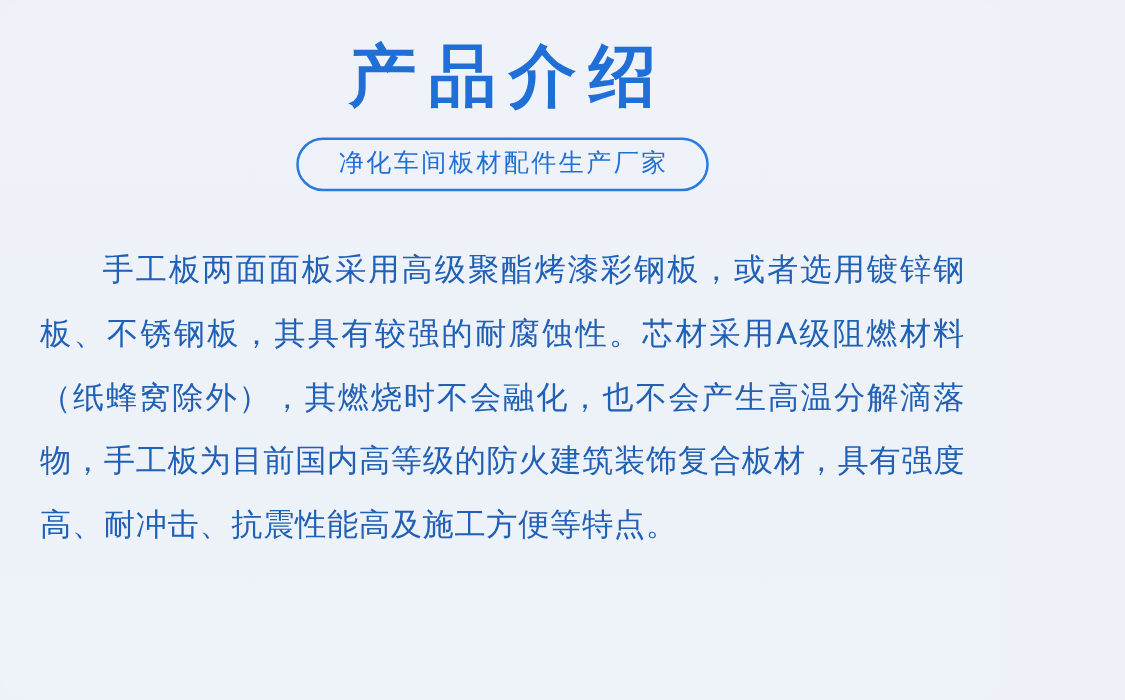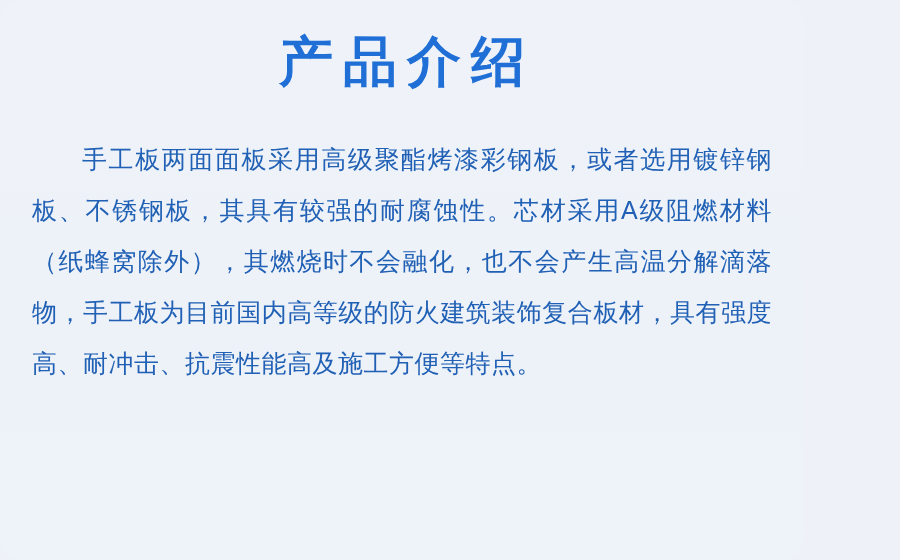--- a/index.html
+++ b/index.html
@@ -60,18 +60,21 @@
     text-indent: 2em;
   }
 </style>
 </head>
 <body>
 
 <div class="page">
 
   <div class="title">产品介绍</div>
 
+  <div class="subtitle-wrap">
+    <div class="subtitle">净化车间板材配件生产厂家</div>
+  </div>
 
   <div class="body-text">
     <p>手工板两面面板采用高级聚酯烤漆彩钢板，或者选用镀锌钢板、不锈钢板，其具有较强的耐腐蚀性。芯材采用A级阻燃材料（纸蜂窝除外），其燃烧时不会融化，也不会产生高温分解滴落物，手工板为目前国内高等级的防火建筑装饰复合板材，具有强度高、耐冲击、抗震性能高及施工方便等特点。</p>
   </div>
 
 </div>
 
 </body></html>

